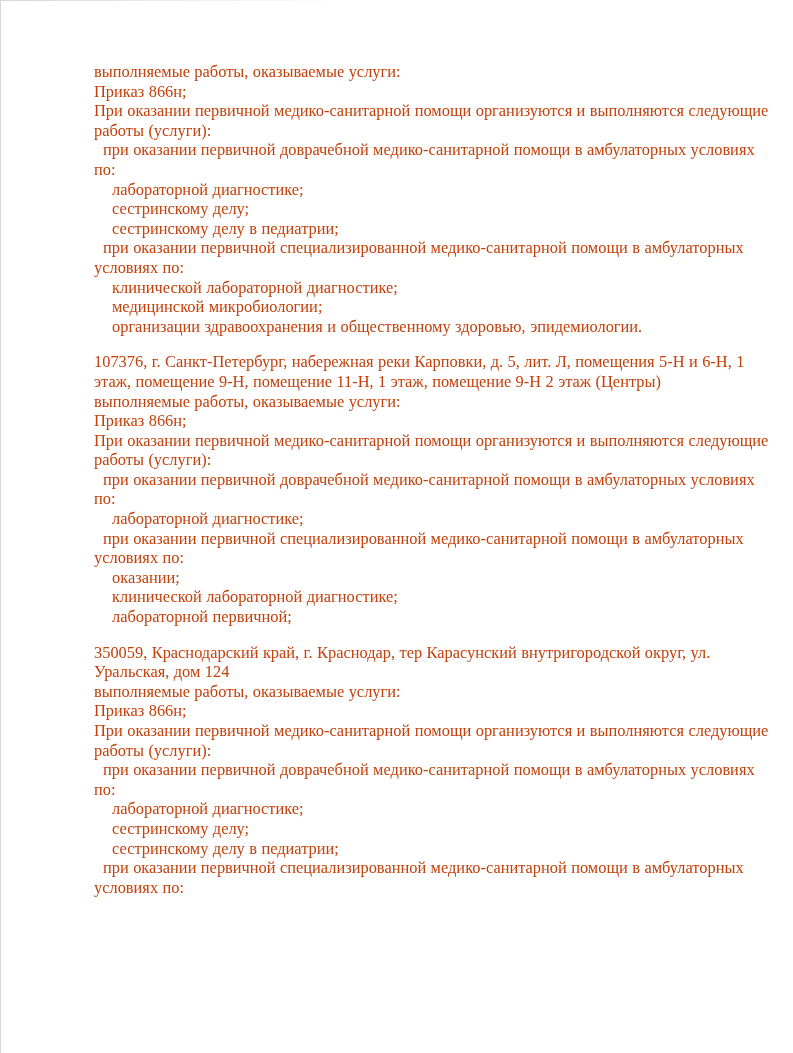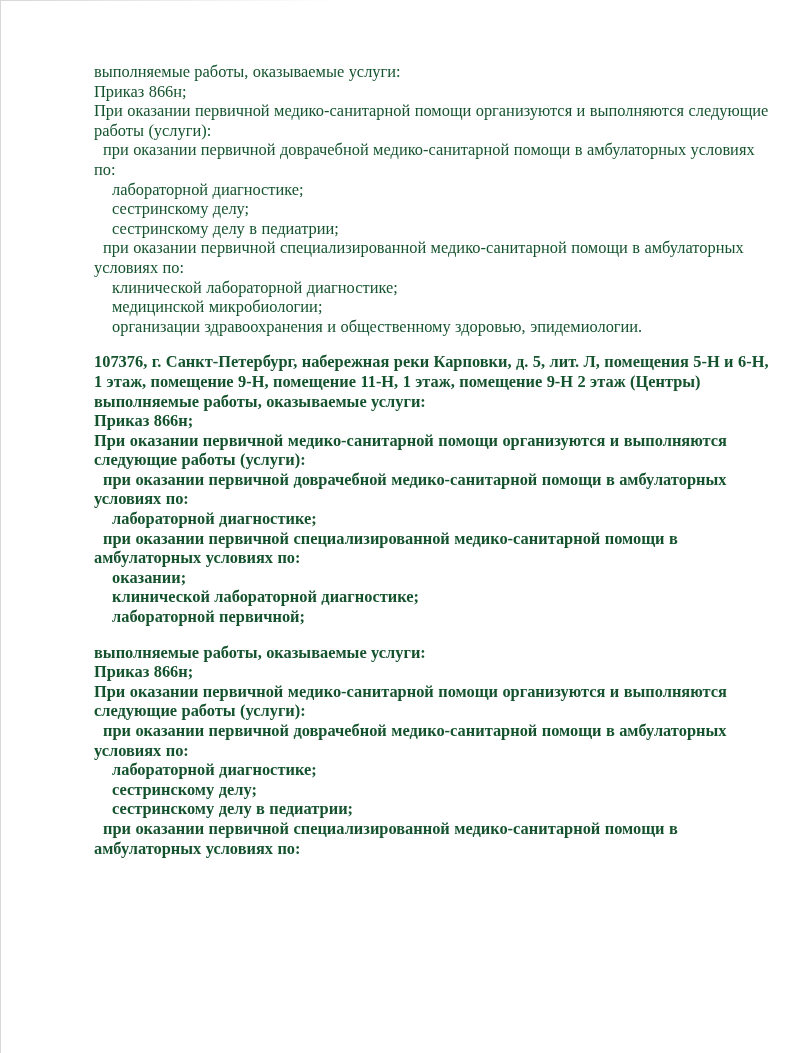--- a/index.html
+++ b/index.html
@@ -10,21 +10,21 @@
   .page {
     position: relative;
     width: 793px;
     height: 1053px;
     background: #ffffff;
     overflow: hidden;
     box-sizing: border-box;
     font-family: "Liberation Serif", "DejaVu Serif", serif;
     font-size: 16.4px;
     line-height: 19.6px;
-    color: #14532d;
+    color: #c2410c;
     padding-left: 32px;
   }
   .edge-left {
     position: absolute;
     left: 0; top: 0;
     width: 1px; height: 1053px;
     background: #d7d7d7;
   }
   .edge-top {
     position: absolute;
@@ -32,21 +32,21 @@
     height: 1px; width: 340px;
     background: linear-gradient(to right, #d7d7d7, rgba(215,215,215,0));
   }
   .doc {
     position: absolute;
     left: 94px;
     top: 62px;
     width: 681px;
   }
   .block { margin: 0; }
-  .block + .block { margin-top: 16px; font-weight: bold; }
+  .block + .block { margin-top: 16px; }
   .doc p {
     margin: 0;
     padding: 0;
     word-spacing: 0.02em;
   }
   p.ind0 { text-indent: 0; }
   p.ind1 { text-indent: 9px; }   
   p.ind2 { padding-left: 18px; } 
 </style>
 </head>
@@ -75,20 +75,21 @@
         <p class="ind0">Приказ 866н;</p>
         <p class="ind0">При оказании первичной медико-санитарной помощи организуются и выполняются следующие работы (услуги):</p>
         <p class="ind1">при оказании первичной доврачебной медико-санитарной помощи в амбулаторных условиях по:</p>
         <p class="ind2">лабораторной диагностике;</p>
         <p class="ind1">при оказании первичной специализированной медико-санитарной помощи в амбулаторных условиях по:</p>
         <p class="ind2">оказании;</p>
         <p class="ind2">клинической лабораторной диагностике;</p>
         <p class="ind2">лабораторной первичной;</p>
       </div>
       <div class="block">
+        <p class="ind0">350059, Краснодарский край, г. Краснодар, тер Карасунский внутригородской округ, ул. Уральская, дом 124</p>
         <p class="ind0">выполняемые работы, оказываемые услуги:</p>
         <p class="ind0">Приказ 866н;</p>
         <p class="ind0">При оказании первичной медико-санитарной помощи организуются и выполняются следующие работы (услуги):</p>
         <p class="ind1">при оказании первичной доврачебной медико-санитарной помощи в амбулаторных условиях по:</p>
         <p class="ind2">лабораторной диагностике;</p>
         <p class="ind2">сестринскому делу;</p>
         <p class="ind2">сестринскому делу в педиатрии;</p>
         <p class="ind1">при оказании первичной специализированной медико-санитарной помощи в амбулаторных условиях по:</p>
       </div>
     </div>

